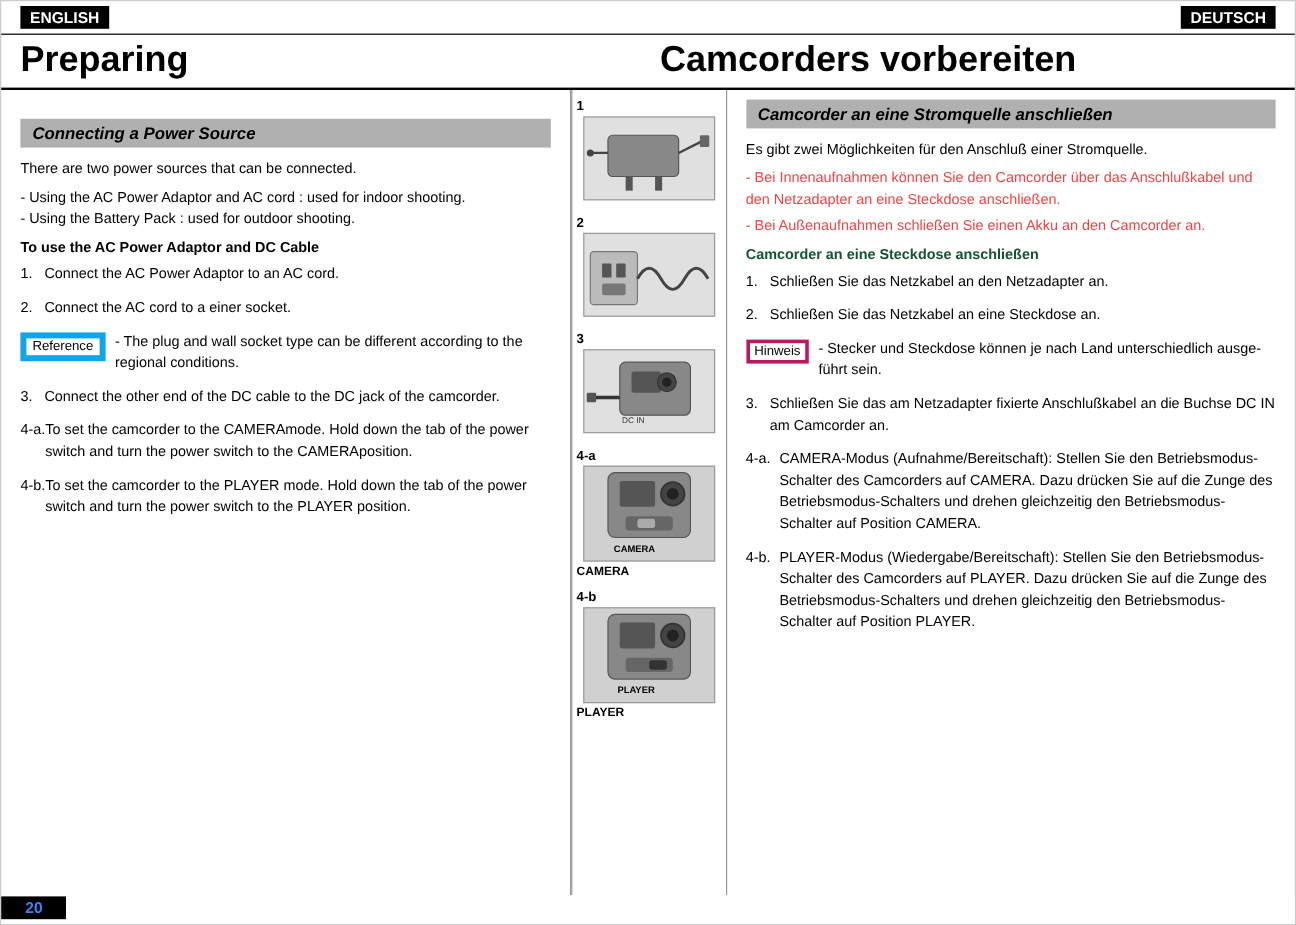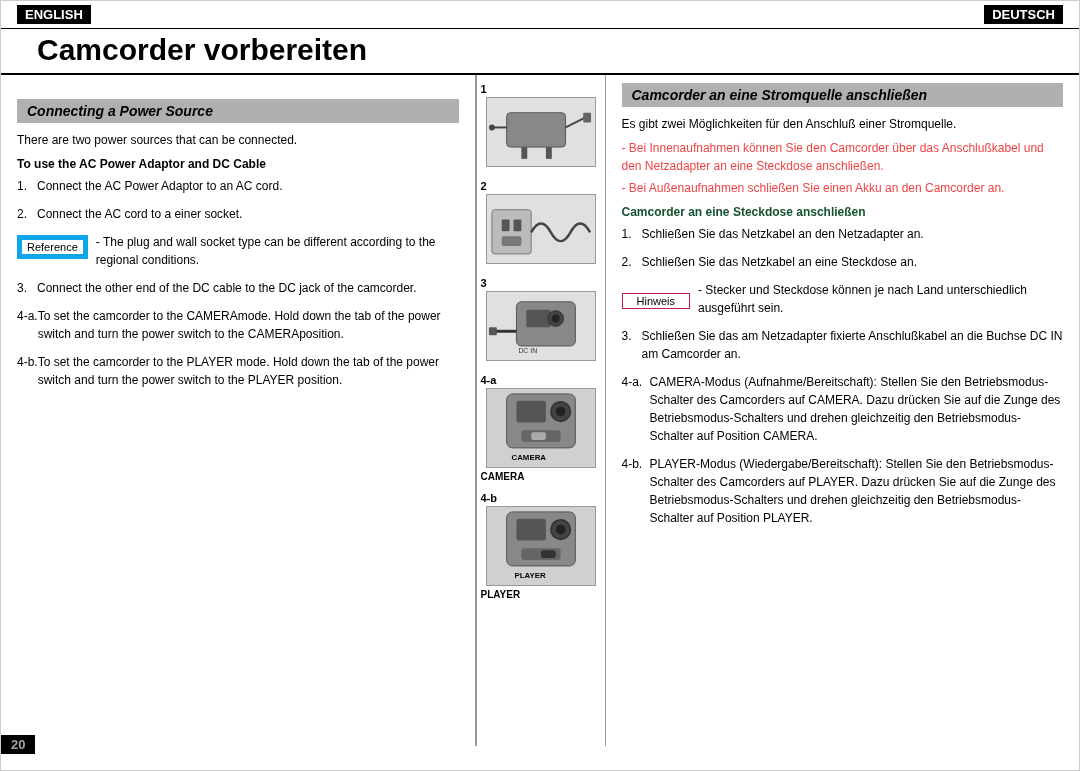--- a/index.html
+++ b/index.html
@@ -134,26 +134,26 @@
       line-height: 1.5;
     }
 
     
     .hinweis-row {
       display: flex;
       align-items: flex-start;
       margin-bottom: 10px;
     }
     .hinweis-badge {
-      border: 1px solid #be185d;
+      border: 3px solid #be185d;
       font-size: 11px;
-      padding: 1px 14px;
+      padding: 1px 4px;
       margin-right: 8px;
       white-space: nowrap;
-      margin-top: 12px;
+      margin-top: 2px;
     }
     .hinweis-text {
       line-height: 1.5;
     }
 
     
     .center-images {
       width: 130px;
       display: flex;
       flex-direction: column;
@@ -209,27 +209,27 @@
       justify-content: center;
       font-size: 10px;
       color: #555;
       margin-bottom: 3px;
       overflow: hidden;
     }
 
     
     .page-num-badge {
       position: absolute;
-      bottom: 16px;
+      bottom: 4px;
       left: 0;
       background: #000;
-      color: #a3a3a3;
+      color: #3b82f6;
       font-weight: bold;
       font-size: 13px;
-      padding: 2px 10px;
+      padding: 2px 20px;
     }
 
     
     .three-col {
       display: flex;
       flex: 1;
       position: relative;
     }
 
     .footer-row {
@@ -242,32 +242,37 @@
 <body>
 
 <div class="page">
 
   <div class="header-bar">
     <span class="lang-badge">ENGLISH</span>
     <span class="lang-badge">DEUTSCH</span>
   </div>
 
   <div class="title-row">
-    <div class="title-right">Camcorder vorbereiten</div>
+    <div class="title-left">Preparing</div>
+    <div class="title-right">Camcorders vorbereiten</div>
   </div>
 
   <div class="three-col">
 
     <div class="col-left">
       <div class="section-header">
         <span>Connecting a Power Source</span>
       </div>
 
       <p class="para">There are two power sources that can be connected.</p>
 
+      <div class="para">
+        <div id="lb1">- Using the AC Power Adaptor and AC cord : used for indoor shooting.</div>
+        <div id="lb2">- Using the Battery Pack : used for outdoor shooting.</div>
+      </div>
 
       <div class="subsection-heading">To use the AC Power Adaptor and DC Cable</div>
 
       <div class="step">
         <span class="step-num">1.</span>
         <span class="step-text">Connect the AC Power Adaptor to an AC cord.</span>
       </div>
 
       <div class="step">
         <span class="step-num">2.</span>

